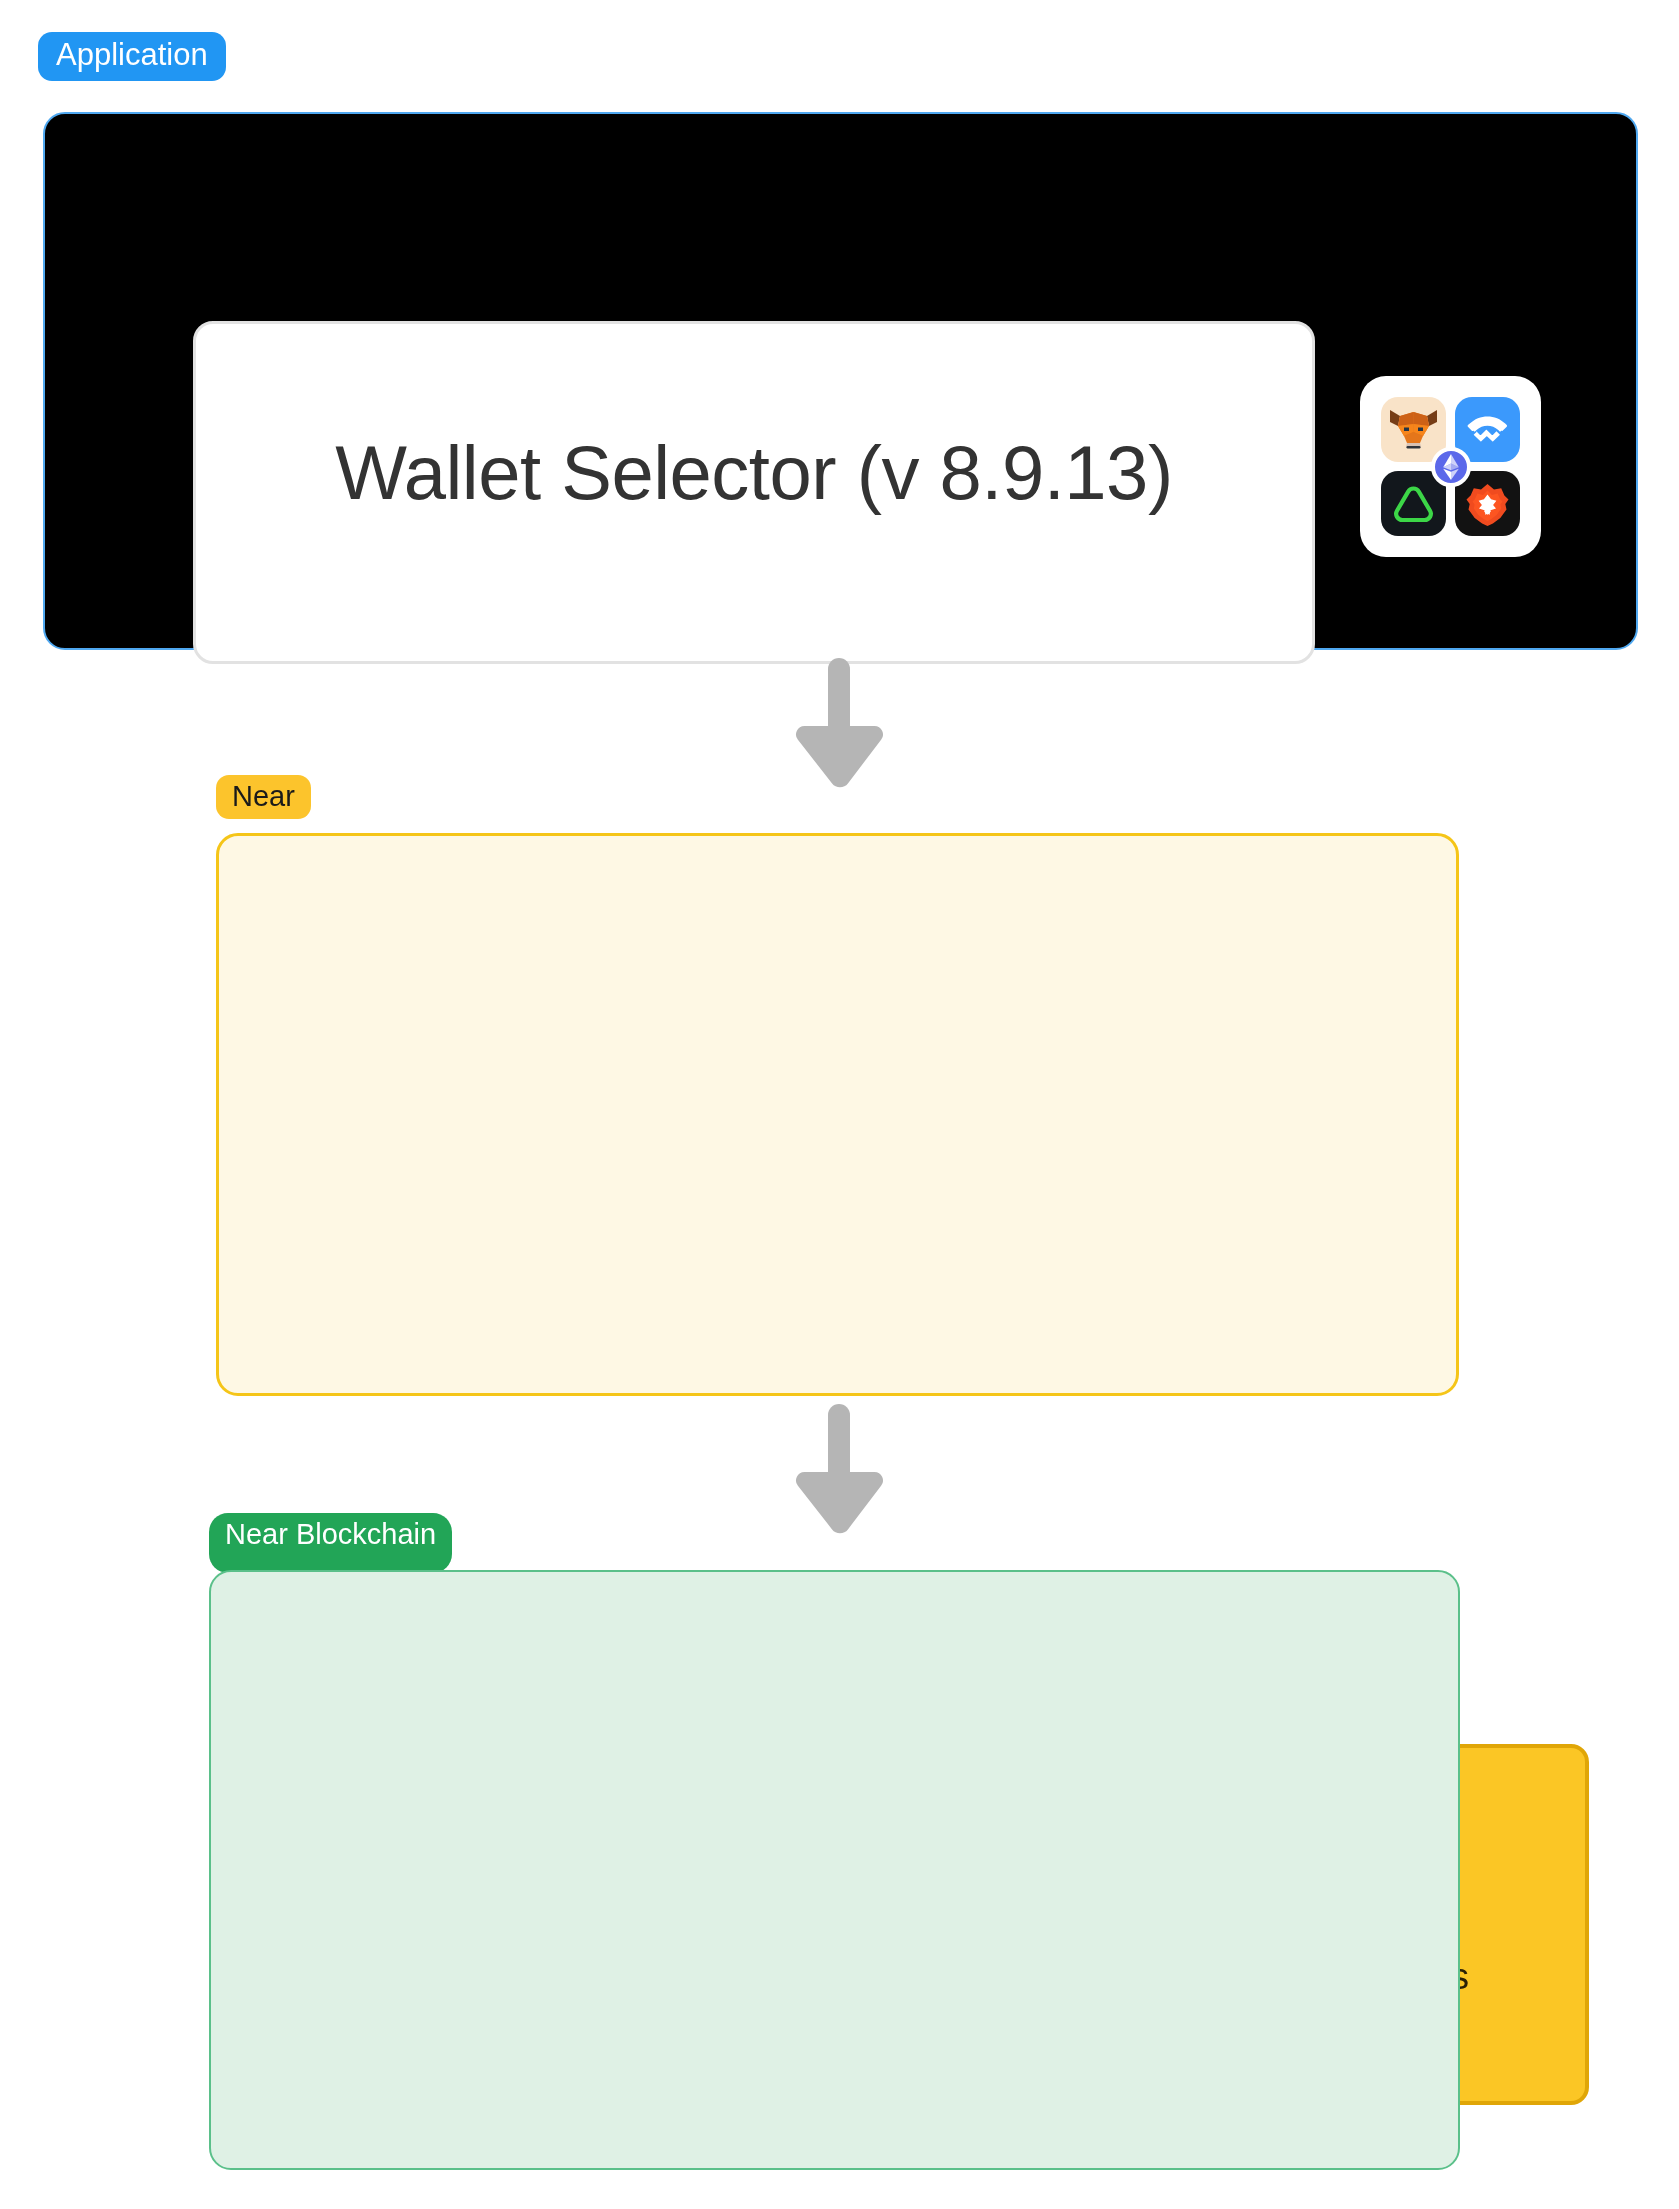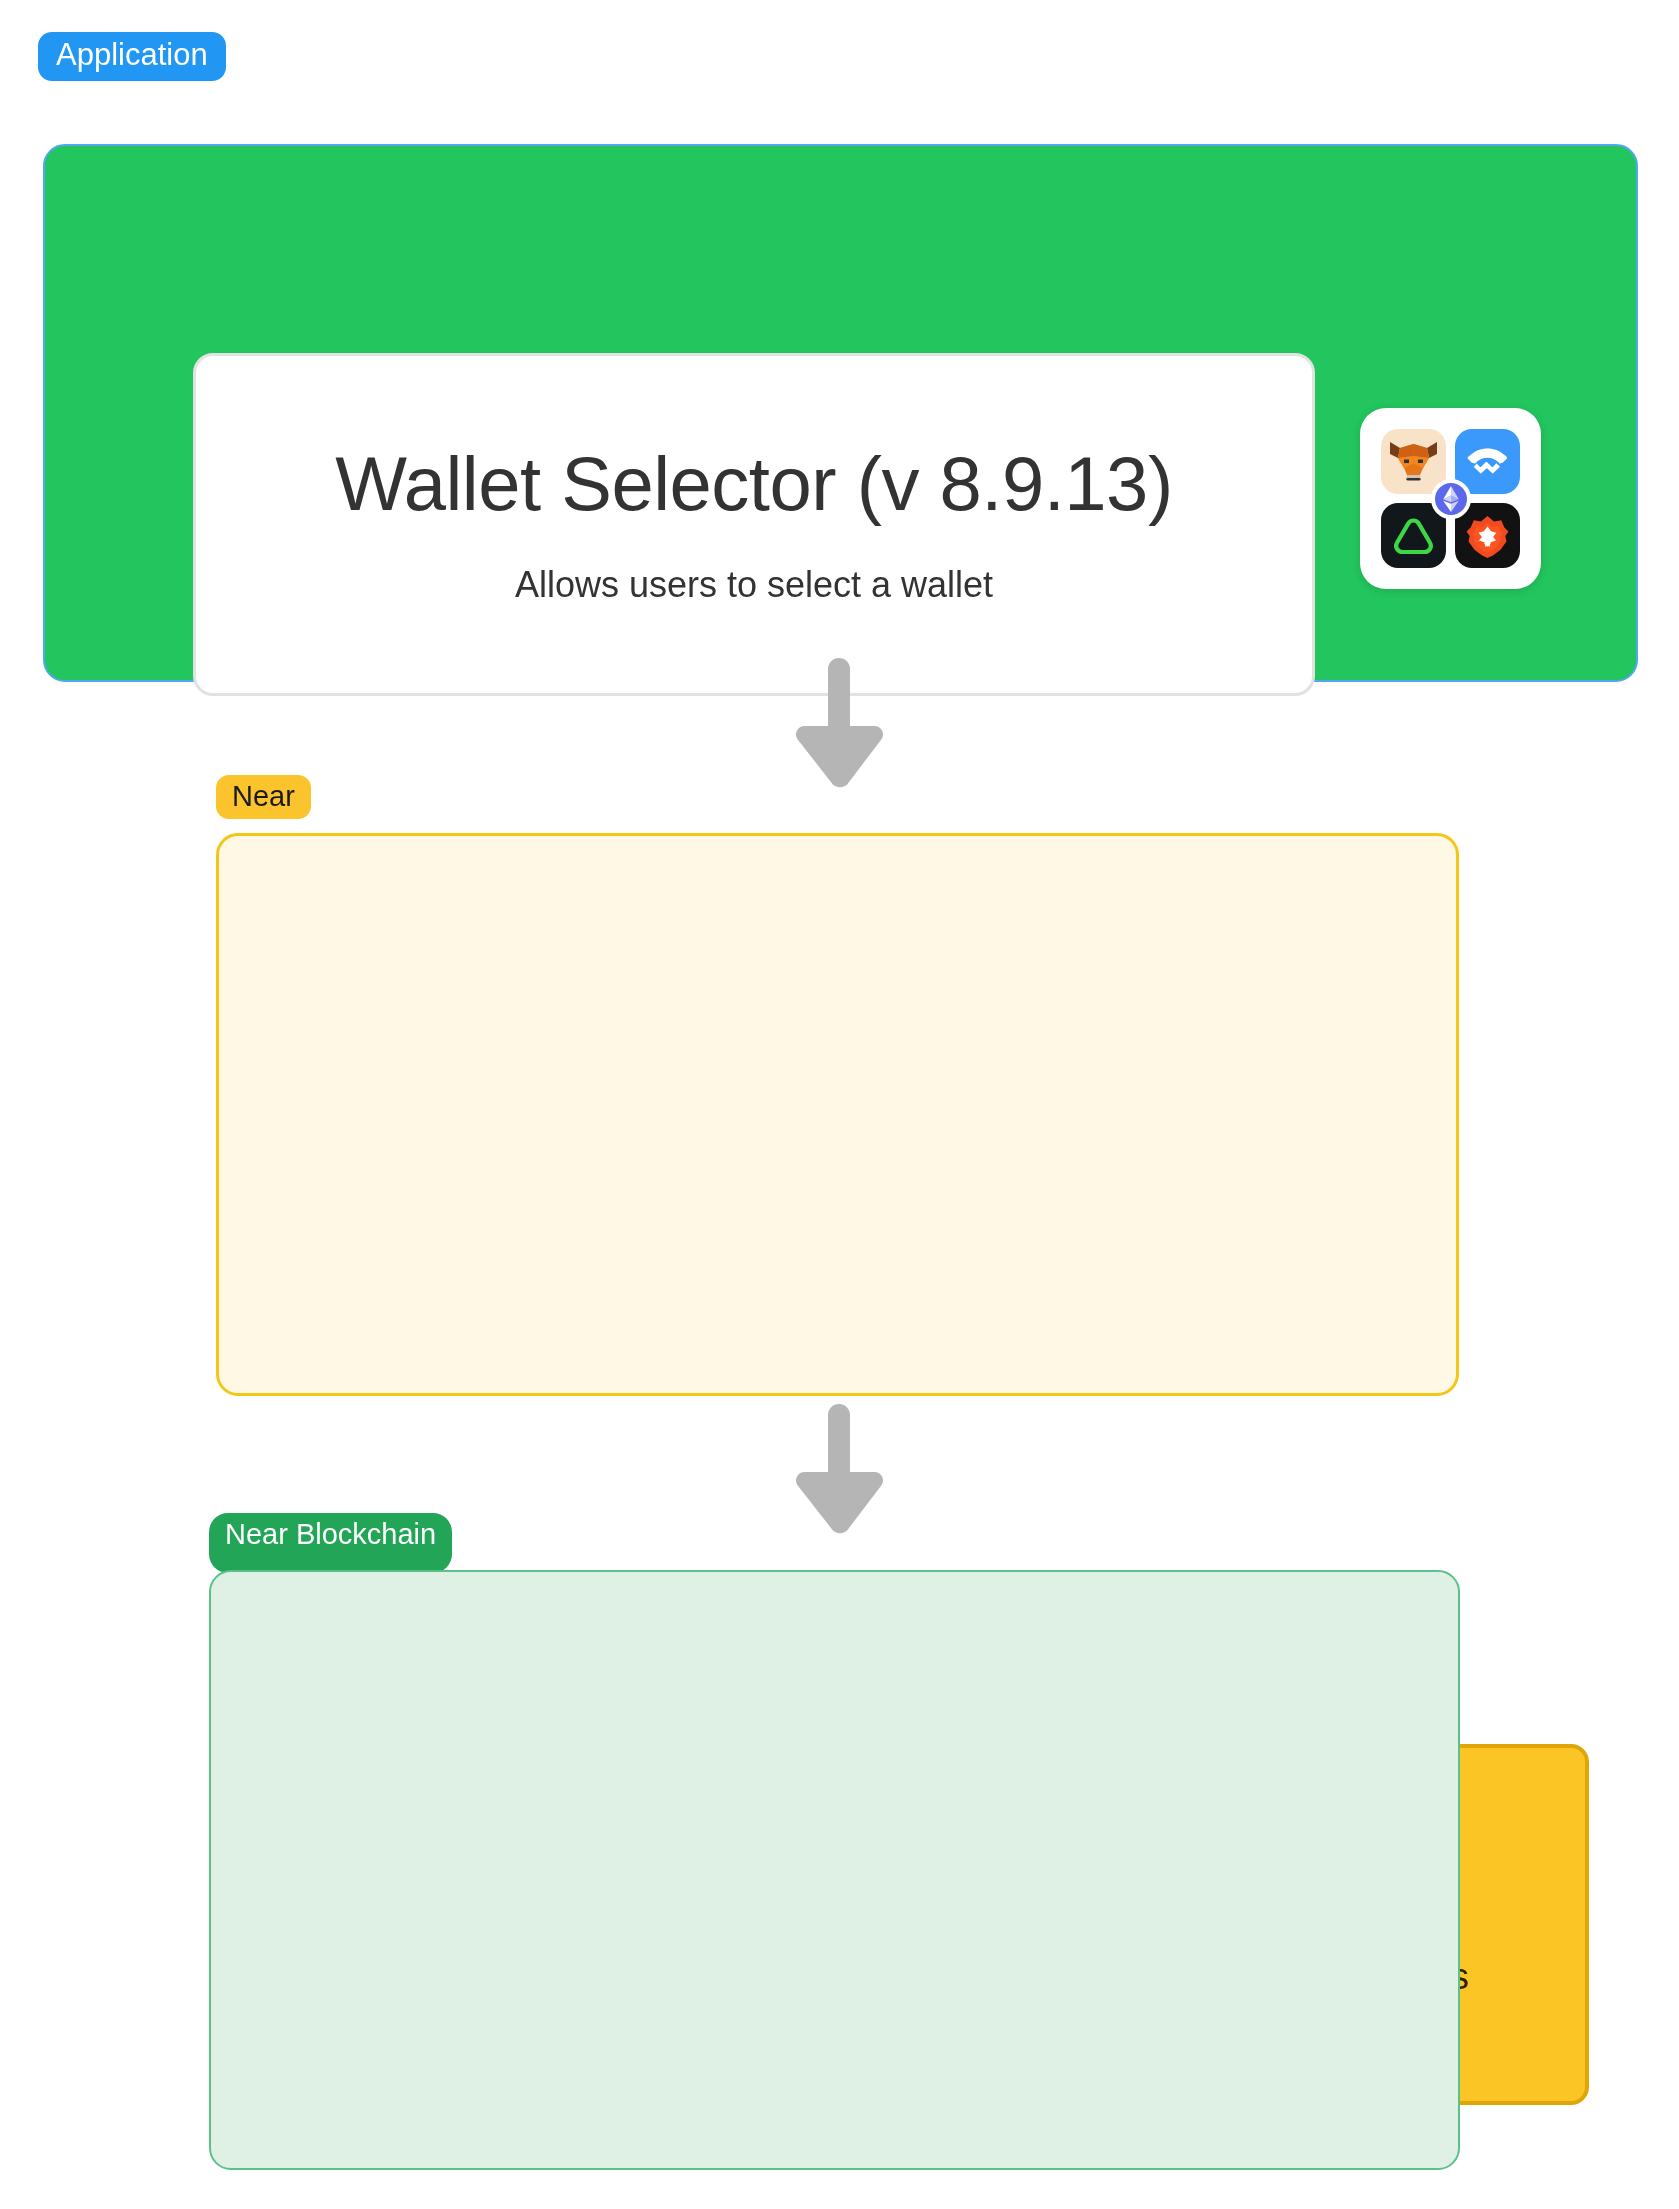--- a/index.html
+++ b/index.html
@@ -66,24 +66,23 @@
   .group {
     position: absolute;
     box-sizing: border-box;
   }
 
   .group-application {
     left: 43px;
     top: 112px;
     width: 1595px;
     height: 538px;
-    background: #22c55e;
+    background: #000000;
     border: 2.5px solid #4FA8F0;
     border-radius: 22px;
-    margin-top: 32px;
   }
 
   .group-apis {
     left: 216px;
     top: 833px;
     width: 1243px;
     height: 563px;
     background: #FEF8E4;
     border: 3px solid #F5C518;
     border-radius: 22px;
@@ -219,21 +218,20 @@
 <body>
 
 <div class="canvas">
 
   <div class="badge badge-application">Application</div>
 
   <div class="group group-application">
 
     <div class="card card-wallet-selector">
       <div class="card-title">Wallet Selector (v 8.9.13)</div>
-      <div class="card-sub">Allows users to select a wallet</div>
     </div>
 
     <div class="icon-cluster">
       <div class="icon-grid">
 
         <div class="wtile tl tile-metamask">
           <svg width="65" height="65" viewBox="0 0 65 65">
             <g transform="translate(9,13)">
               <polygon points="0,0 10,6 8,16 0,12" fill="#763D16"></polygon>
               <polygon points="47,0 37,6 39,16 47,12" fill="#763D16"></polygon>

